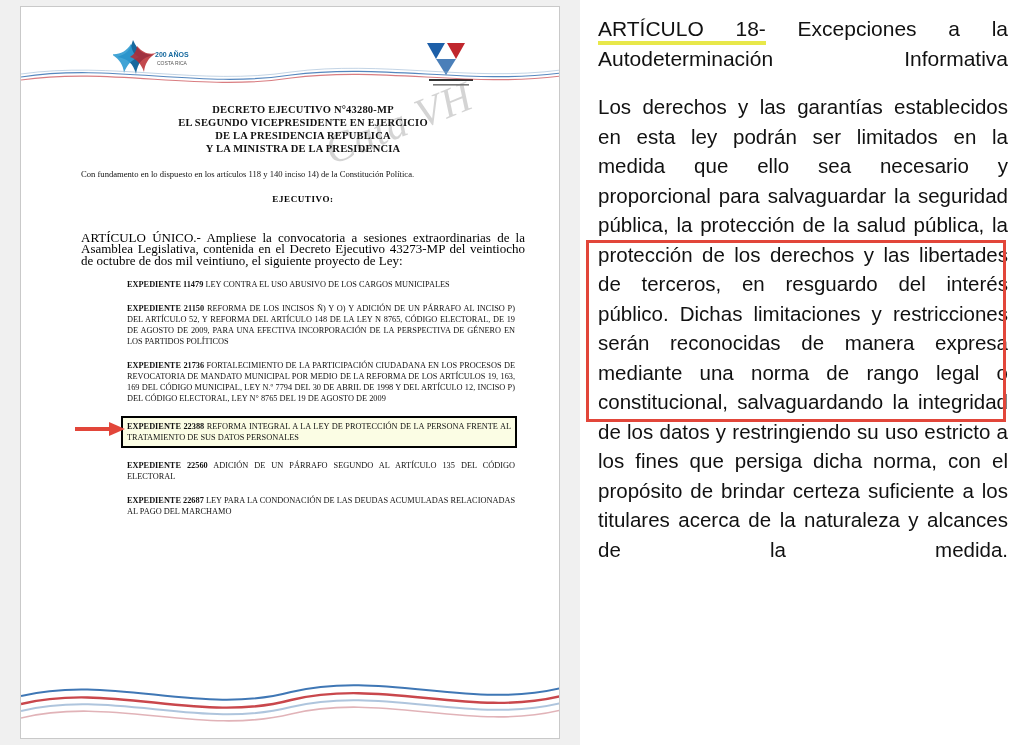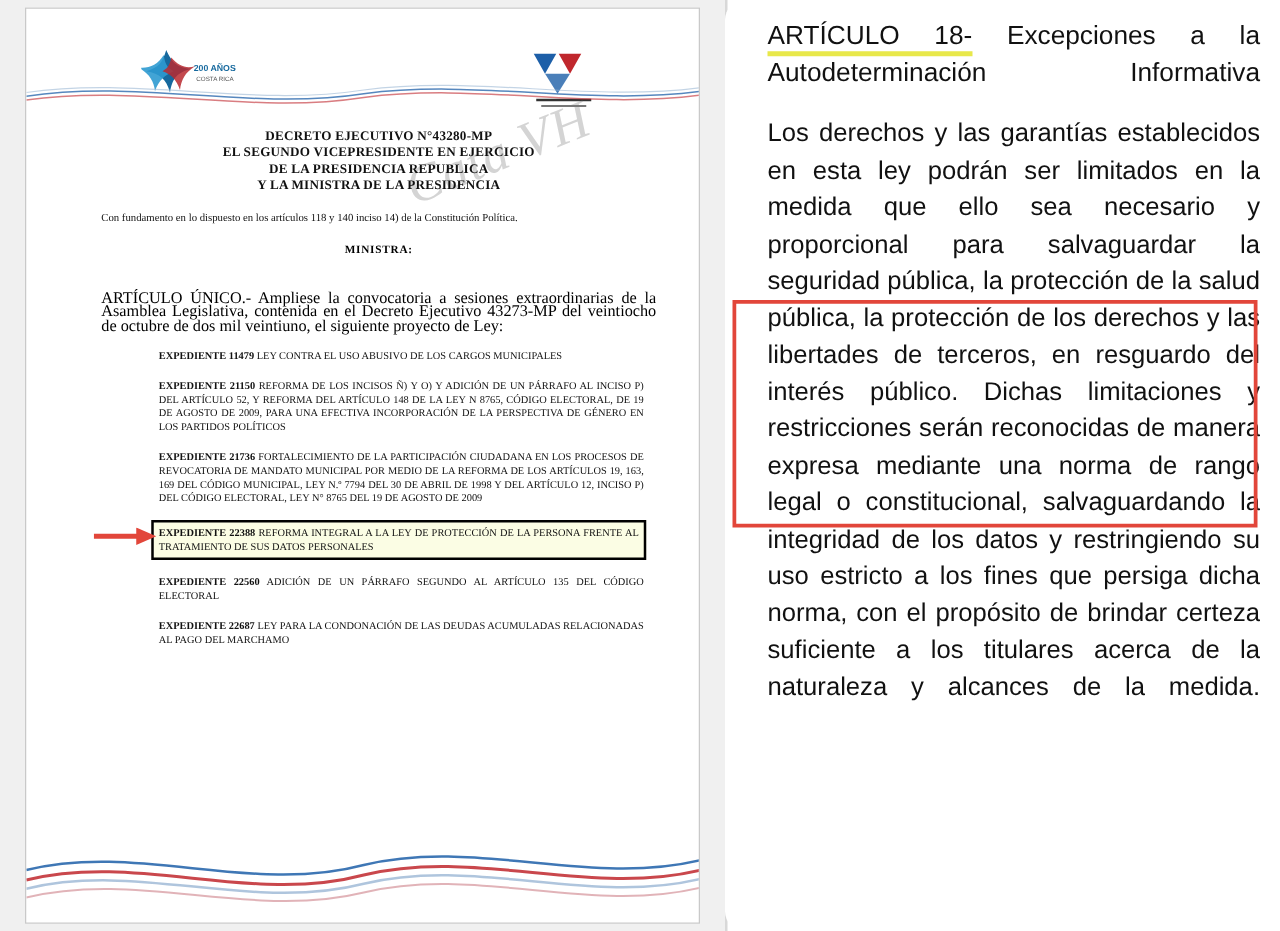--- a/index.html
+++ b/index.html
@@ -124,24 +124,23 @@
     pointer-events: none;
     user-select: none;
   }
 
   
   #right-pane {
     position: relative;
     width: 444px;
     height: 745px;
     background: #ffffff;
-    padding: 14px 16px 10px 34px;
+    padding: 14px 16px 10px 18px;
     font-family: "Liberation Sans", sans-serif;
     color: #111;
-    border-radius: 16px;
   }
   .art-heading {
     font-size: 21px;
     line-height: 30px;
     text-align: justify;
     text-align-last: justify;
     margin: 0 0 18px 0;
   }
   .art-heading .underlined {
     border-bottom: 4px solid #e8e84a;
@@ -215,21 +214,21 @@
 
         <div class="doc-title">
           <div>DECRETO EJECUTIVO N°43280-MP</div>
           <div>EL SEGUNDO VICEPRESIDENTE EN EJERCICIO</div>
           <div>DE LA PRESIDENCIA REPUBLICA</div>
           <div>Y LA MINISTRA DE LA PRESIDENCIA</div>
         </div>
 
         <div class="doc-para">Con fundamento en lo dispuesto en los artículos 118 y 140 inciso 14) de la Constitución Política.</div>
 
-        <div class="decretan">MINISTRA:</div>
+        <div class="decretan">EJECUTIVO:</div>
 
         <div class="articulo-unico">ARTÍCULO ÚNICO.- Ampliese la convocatoria a sesiones extraordinarias de la Asamblea Legislativa, contenida en el Decreto Ejecutivo 43273-MP del veintiocho de octubre de dos mil veintiuno, el siguiente proyecto de Ley:</div>
 
         <div class="exp-list">
 
           <div class="exp-item">
             <span class="exp-label">EXPEDIENTE 11479</span>
             <span>LEY CONTRA EL USO ABUSIVO DE LOS CARGOS MUNICIPALES</span>
           </div>
 

